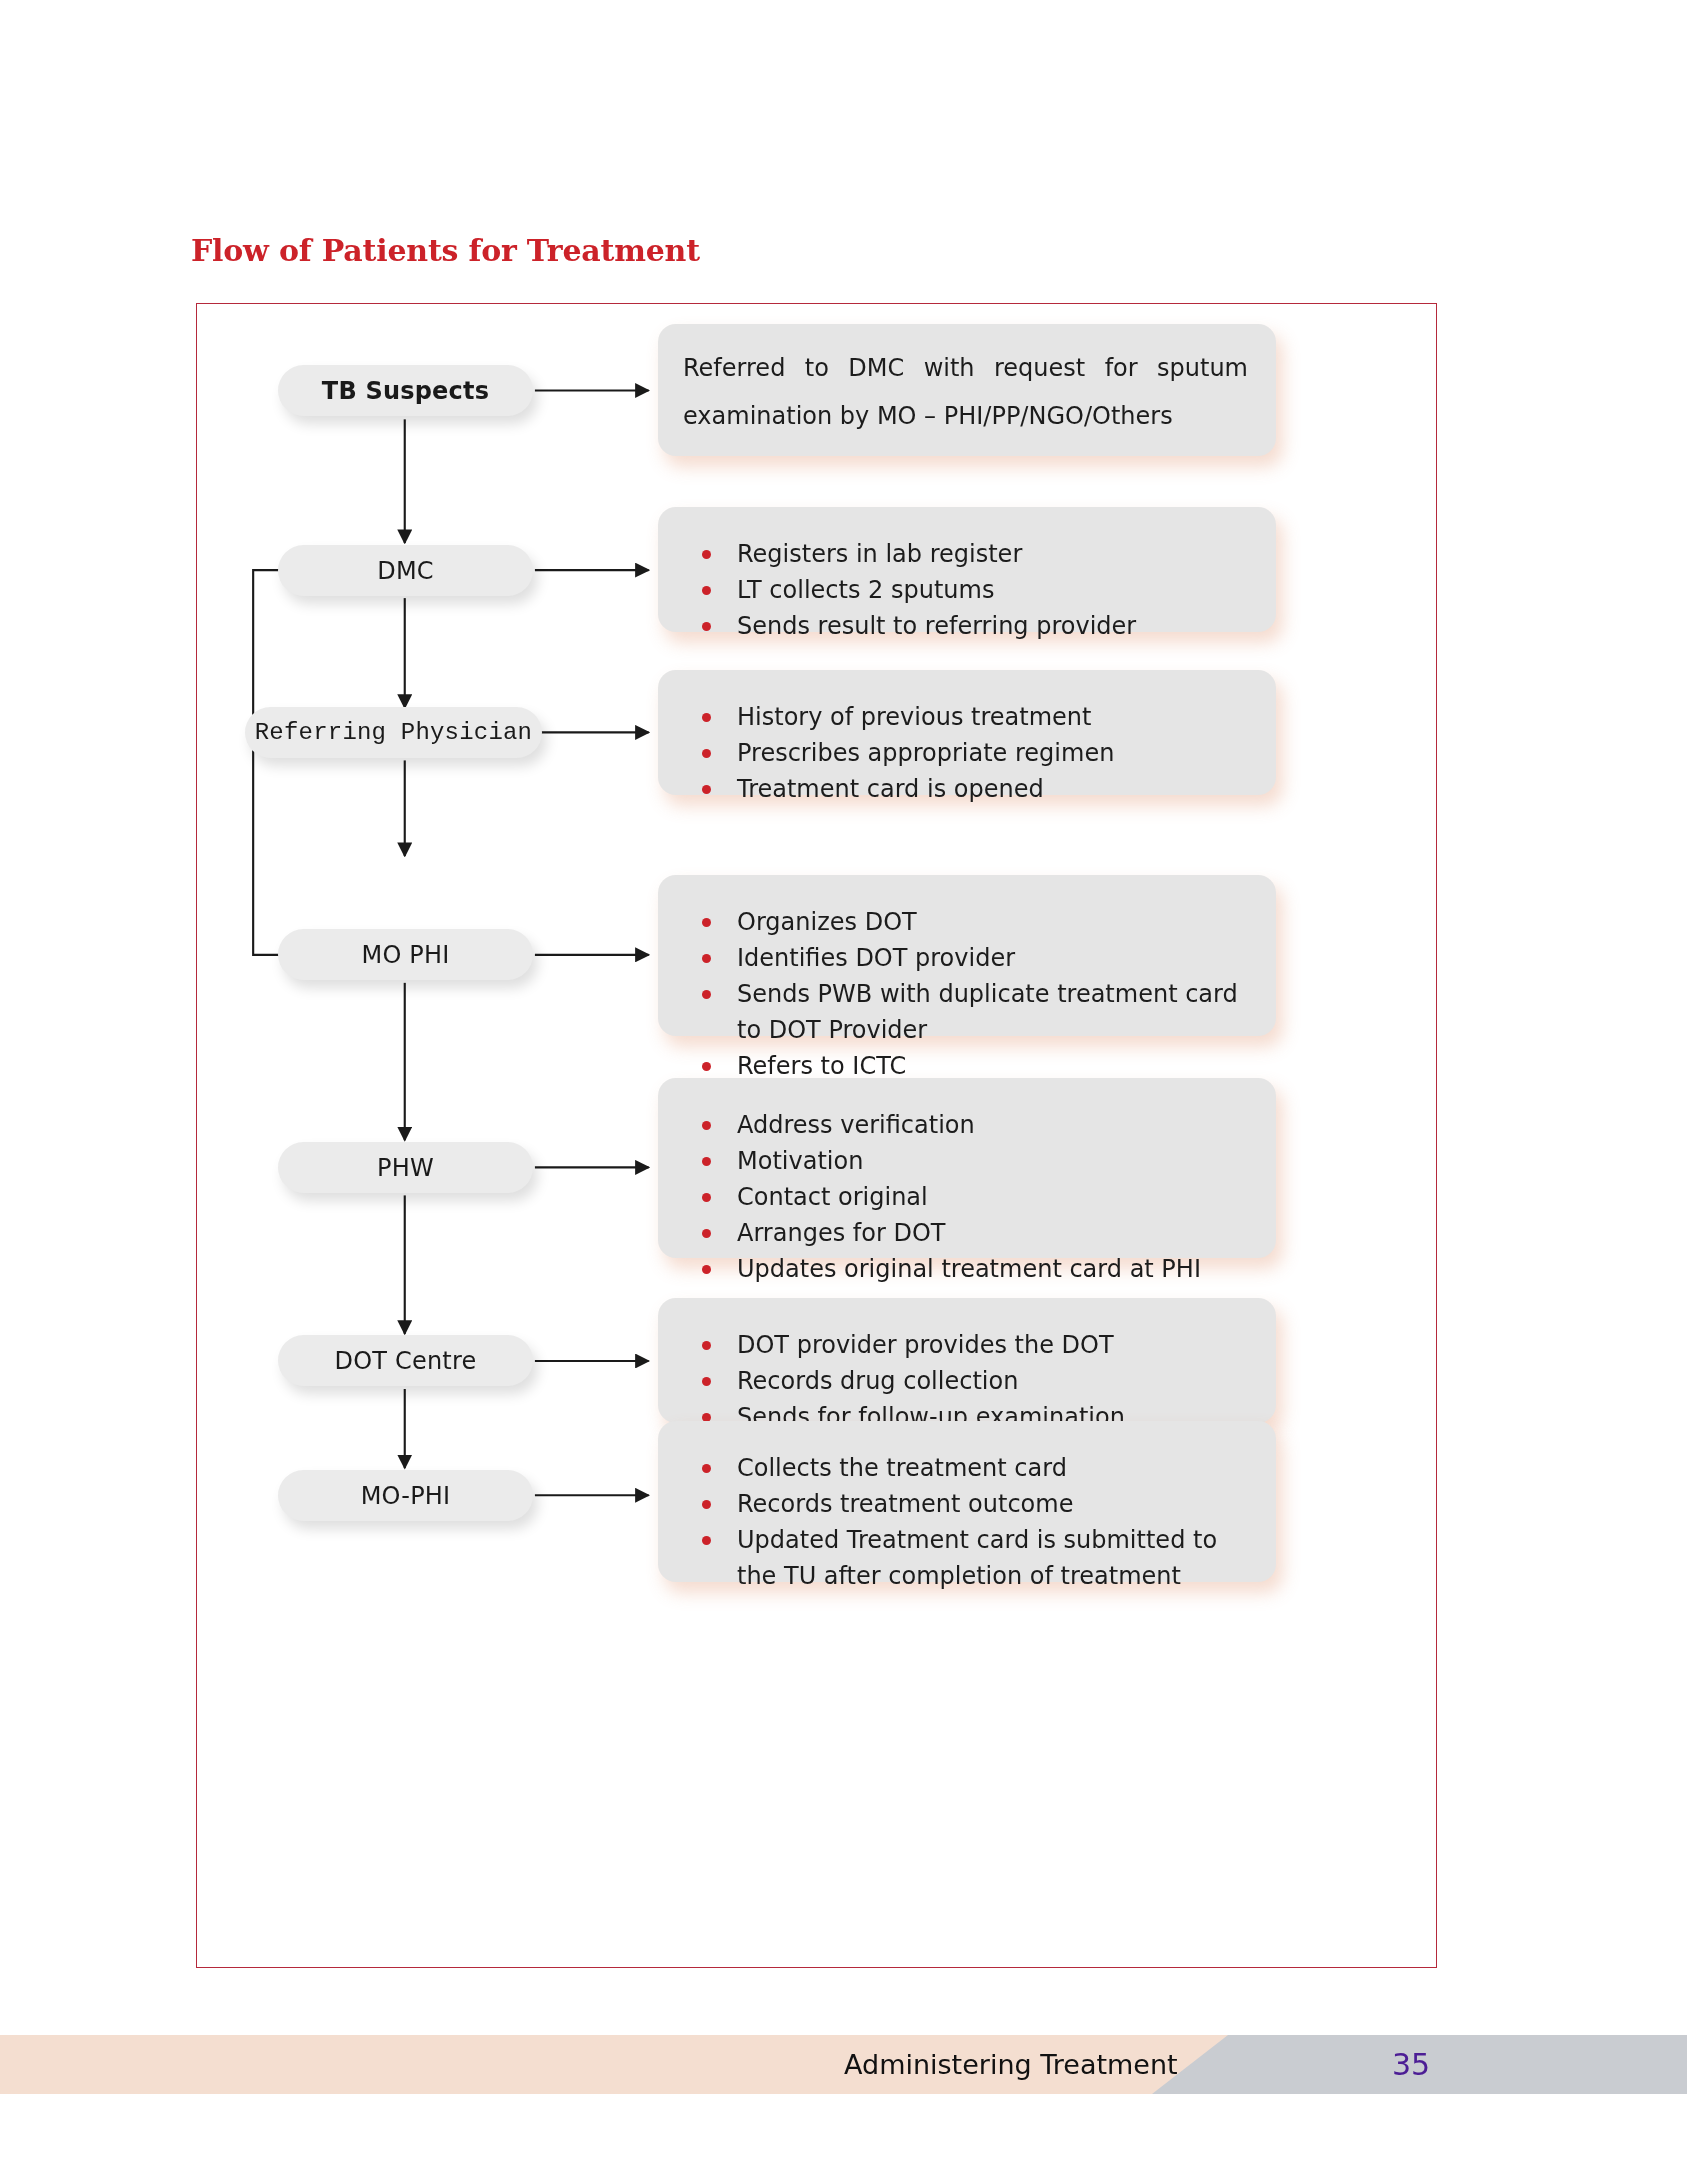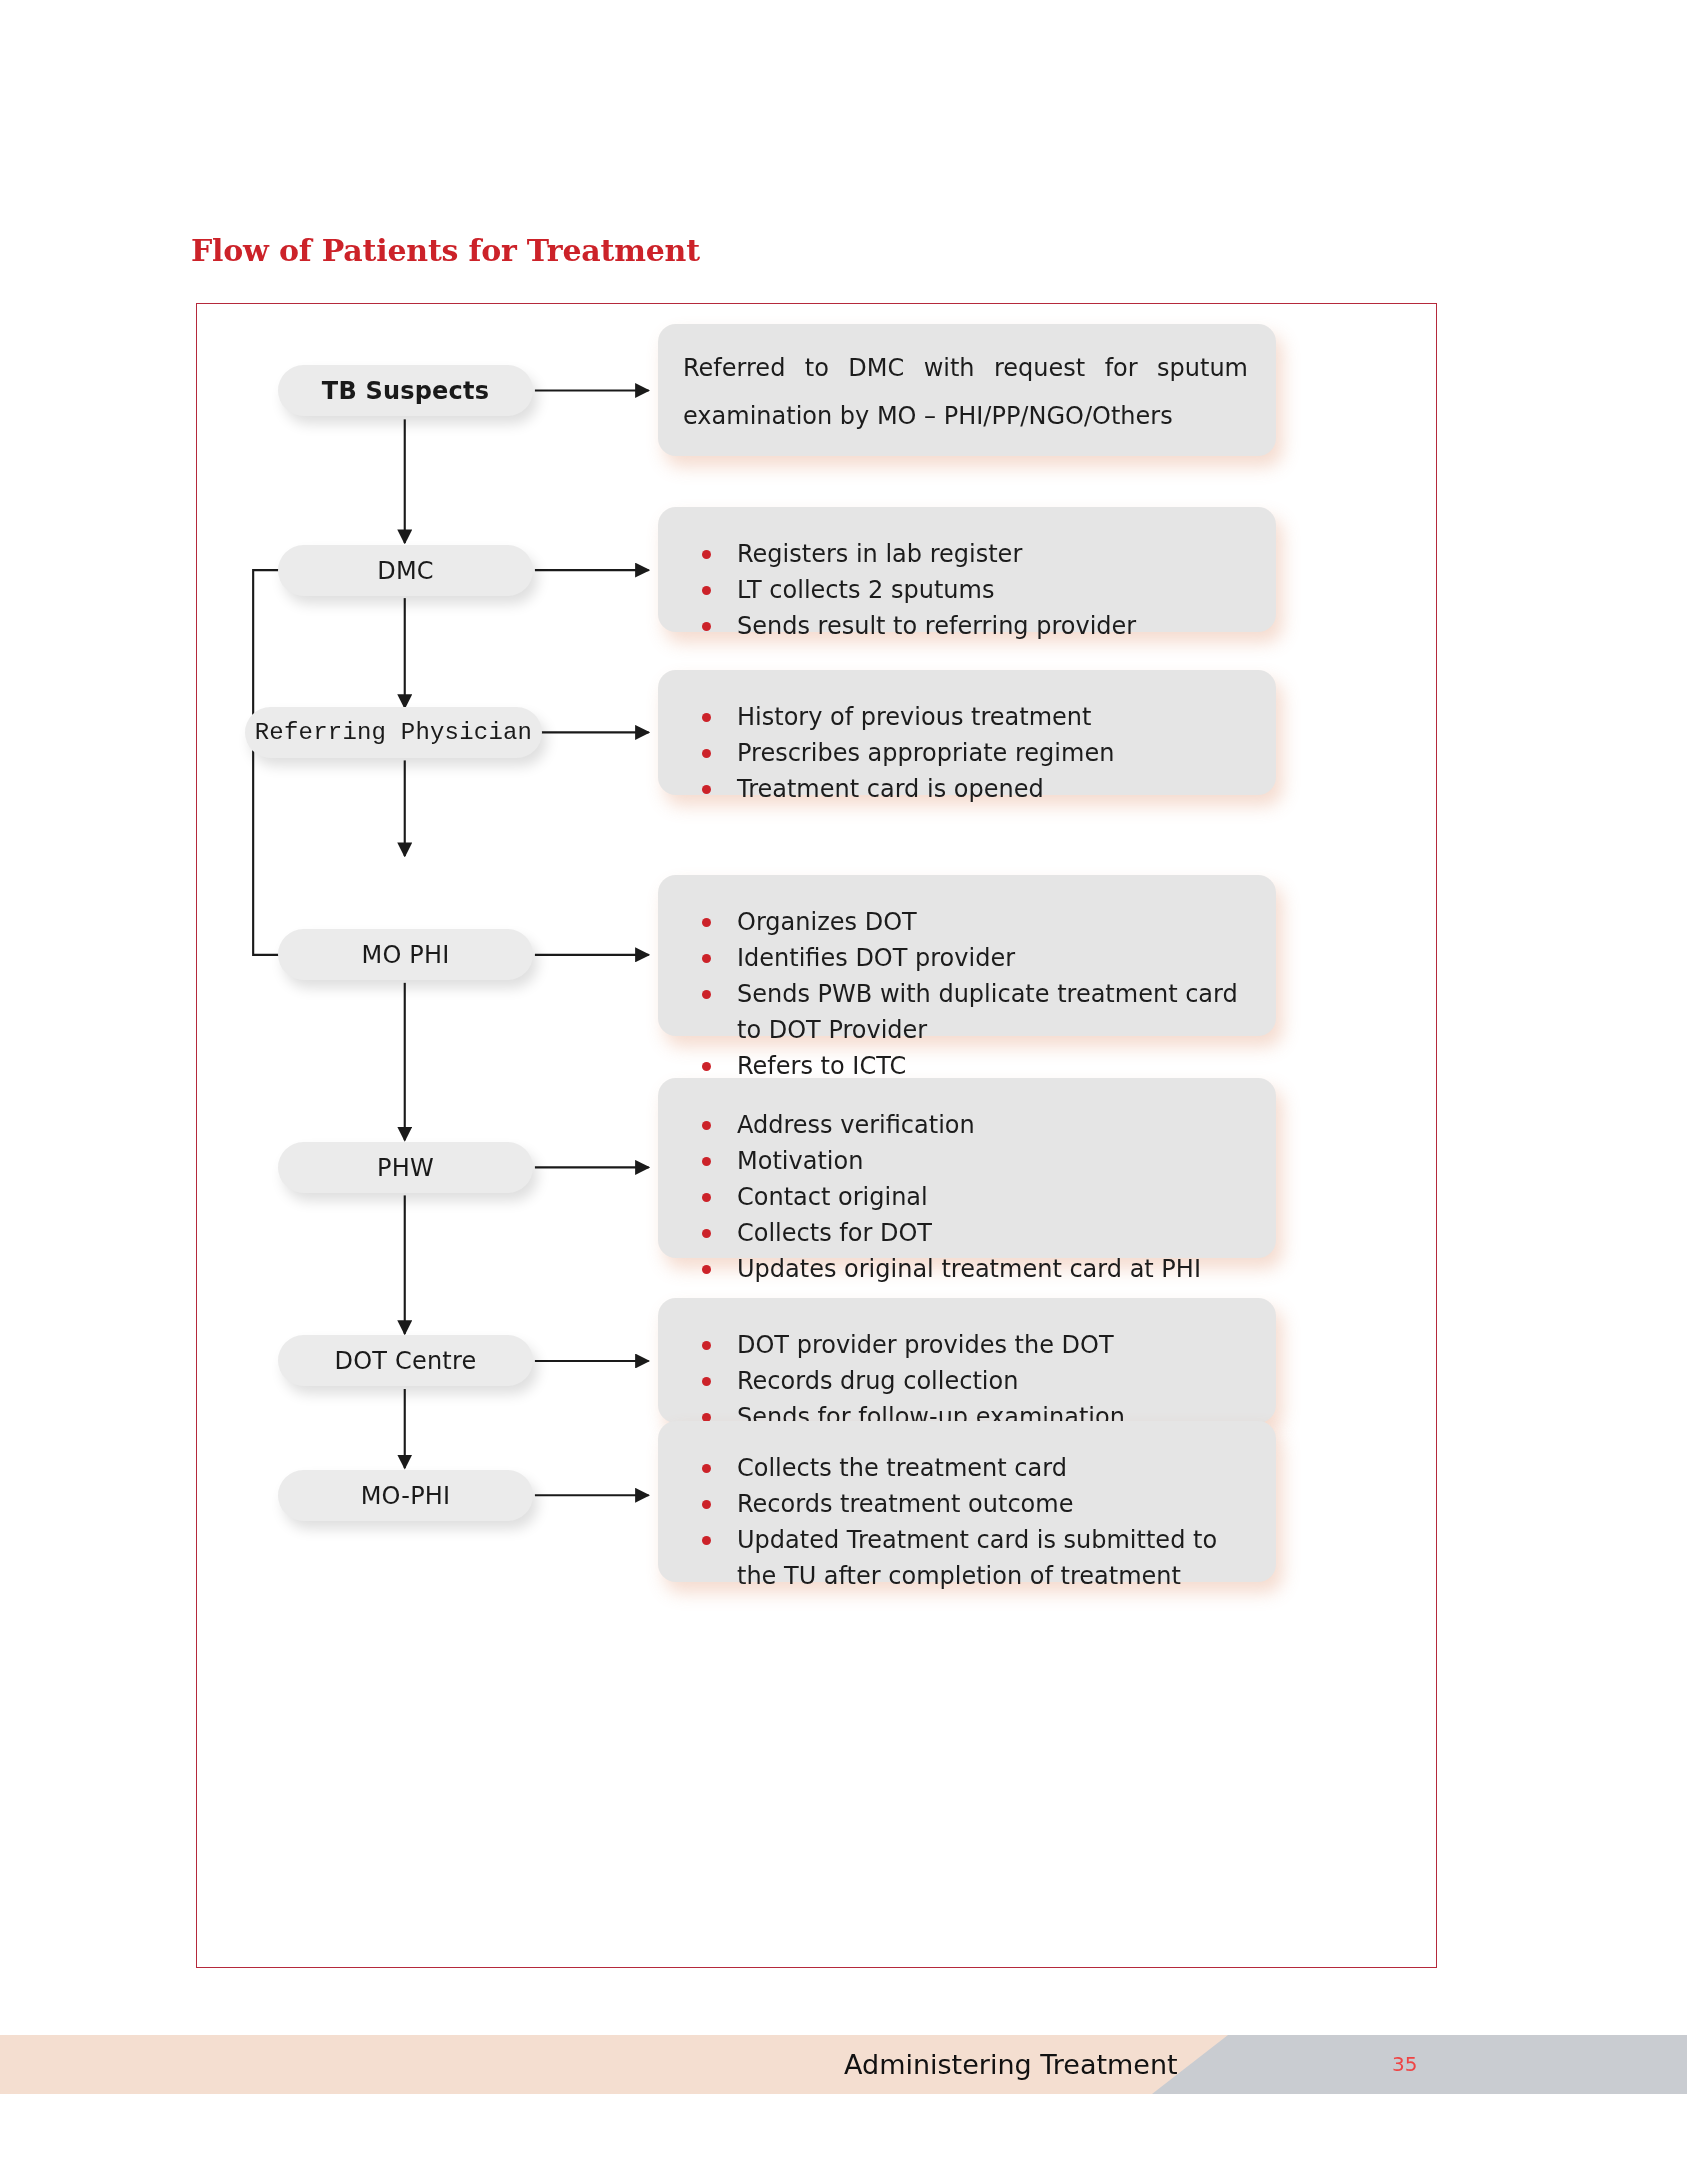--- a/index.html
+++ b/index.html
@@ -151,22 +151,22 @@
     font-size: 27px;
     color: #111111;
     white-space: nowrap;
   }
   #footer-page {
     position: absolute;
     left: 1392px;
     top: 0;
     height: 59px;
     line-height: 59px;
-    font-size: 20px;
-    color: #ef4444;
+    font-size: 30px;
+    color: #4c1d95;
   }
 </style>
 </head>
 <body>
 
 <div id="page-title">Flow of Patients for Treatment</div>
 
 <div id="flow-panel">
   <div id="flow-stage">
 
@@ -304,21 +304,21 @@
         <li>
           <span class="bullet"></span>
           <span>Motivation</span>
         </li>
         <li>
           <span class="bullet"></span>
           <span>Contact original</span>
         </li>
         <li>
           <span class="bullet"></span>
-          <span>Collects for DOT</span>
+          <span>Arranges for DOT</span>
         </li>
         <li>
           <span class="bullet"></span>
           <span>Updates  original treatment card at PHI</span>
         </li>
       </ul>
     </div>
 
     <div class="card" style="left:461px; top:994px; width:618px; height:125px;">
       <ul class="card-list">

